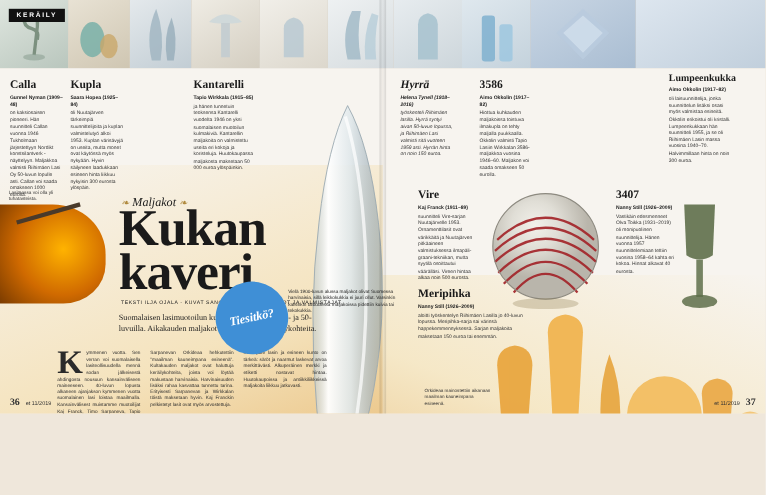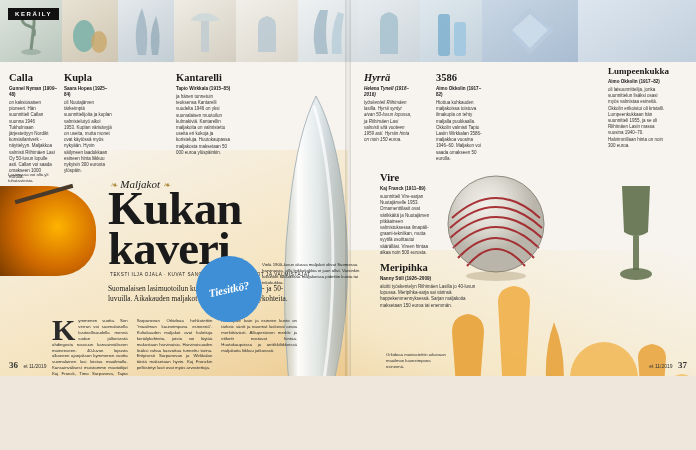--- a/index.html
+++ b/index.html
@@ -218,20 +218,25 @@
     <div class="sub">Aimo Okkolin (1917–82)</div>
     <div class="body">oli laisuunnittelija, jonka suunnittelun lisäksi osasi myös valmistaa esineitä. Okkolin erikoistui oli kristalli. Lumpeenkukkaan hän suunnitteli 1955, ja se oli Riihimäen Lasin massa vuosina 1940–70. Halvimmillaan hinta on noin 300 euroa.</div>
   </div>
 
   <div class="cap" style="left:380px;top:172px;width:52px;">
     <div class="h">Vire</div>
     <div class="sub">Kaj Franck (1911–89)</div>
     <div class="body">suunnitteli Vire-sarjan Nuutajärvelle 1953. Ornamenttilasit ovat värikkäitä ja Nuutajärven pitkäaineen valmistuksessa ilmapäli-graani-tekniikan, mutta syytilä osoittautui väärälläsi. Vireen hintaa alkaa noin 500 eurosta.</div>
   </div>
 
+  <div class="cap" style="left:560px;top:172px;width:54px;">
+    <div class="h">3407</div>
+    <div class="sub">Nanny Still (1926–2009)</div>
+    <div class="body">Vastikäin edesmenneet Olva Toikka (1931–2019) oli monipuolinen suunnittelija. Hänen vuonna 1957 suunnittelemiaan tettiin vuosina 1958–64 kahta eri kokoa. Hinnat alkavat 40 eurosta.</div>
+  </div>
 
   <div class="cap" style="left:380px;top:262px;width:108px;">
     <div class="h">Meripihka</div>
     <div class="sub">Nanny Still (1926–2009)</div>
     <div class="body">aloitti työskentelyn Riihimäen Lasilla jo 40-luvun lopussa. Meripihka-sarja sai värinsä happekemmennyksessä. Sarjan maljakoita maksetaan 150 euroa tai enemmän.</div>
   </div>
 
   <div class="bigvase">
     <svg viewBox="0 0 96 340" width="96" height="340">
       <defs>

